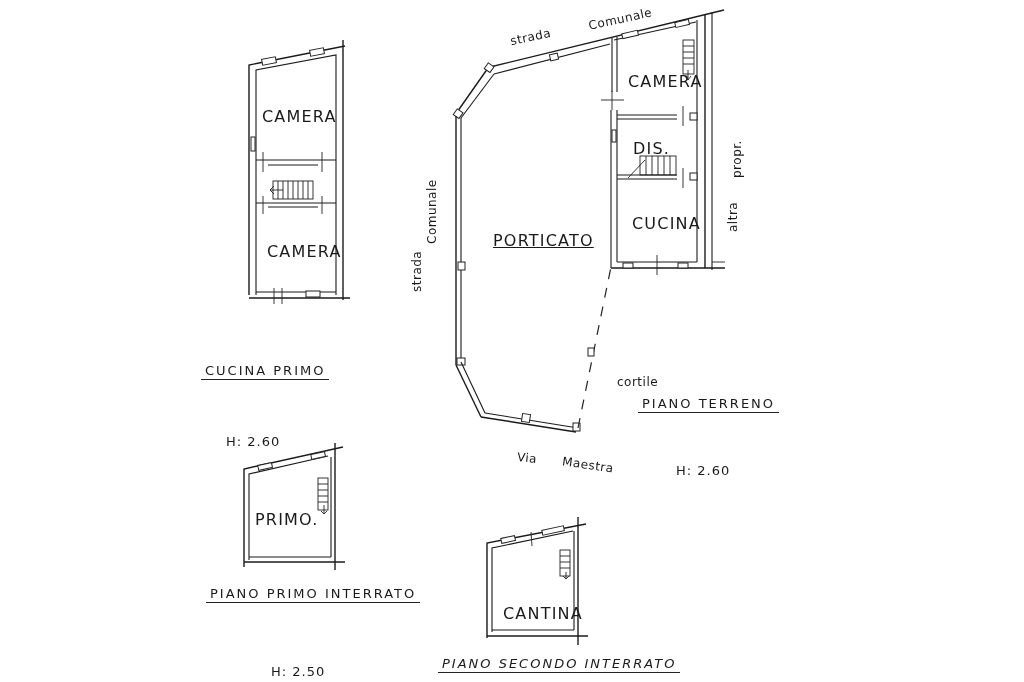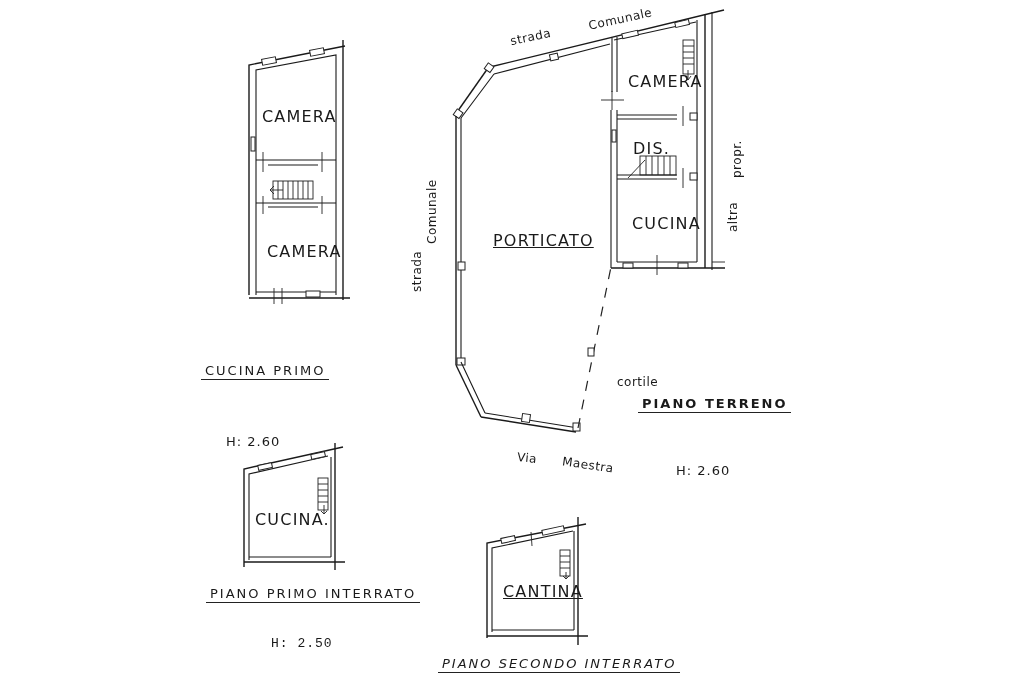--- a/index.html
+++ b/index.html
@@ -180,28 +180,28 @@
 <span class="lbl room" style="left:262px; top:107px;">CAMERA</span>
 <span class="lbl room" style="left:267px; top:242px;">CAMERA</span>
 <span class="lbl title" style="left:201px; top:363px;">CUCINA PRIMO</span>
 <span class="lbl height" style="left:226px; top:386px;">H: 2.60</span>
 
 <span class="lbl room" style="left:628px; top:72px;">CAMERA</span>
 <span class="lbl room" style="left:633px; top:139px;">DIS.</span>
 <span class="lbl room" style="left:632px; top:214px;">CUCINA</span>
 <span class="lbl room" style="left:493px; top:231px;text-decoration:underline;">PORTICATO</span>
 <span class="lbl street" style="left:617px; top:339px; letter-spacing:0.5px;margin-top:36px;">cortile</span>
-<span class="lbl title" style="left:638px; top:396px;font-weight:bold;">PIANO TERRENO</span>
+<span class="lbl title" style="left:638px; top:396px;">PIANO TERRENO</span>
 <span class="lbl height" style="left:676px; top:415px;">H: 2.60</span>
 
-<span class="lbl room" style="left:255px; top:510px;">CUCINA.</span>
+<span class="lbl room" style="left:255px; top:510px;">PRIMO.</span>
 <span class="lbl title" style="left:206px; top:586px;">PIANO PRIMO INTERRATO</span>
-<span class="lbl height" style="left:271px; top:588px;font-family:Liberation Mono, monospace;">H: 2.50</span>
-
-<span class="lbl room" style="left:503px; top:582px;text-decoration:underline;">CANTINA</span>
+<span class="lbl height" style="left:271px; top:616px;">H: 2.50</span>
+
+<span class="lbl room" style="left:503px; top:604px;">CANTINA</span>
 <span class="lbl title" style="left:438px; top:656px;font-style:italic;">PIANO SECONDO INTERRATO</span>
 
 <span class="lbl street" style="left:510px; top:30px; transform:rotate(-12deg);">strada</span>
 <span class="lbl street" style="left:588px; top:12px; transform:rotate(-12deg);">Comunale</span>
 <span class="lbl street" style="left:410px; top:292px; transform:rotate(-90deg); transform-origin:left top;">strada</span>
 <span class="lbl street" style="left:425px; top:244px; transform:rotate(-90deg); transform-origin:left top;">Comunale</span>
 <span class="lbl street" style="left:517px; top:451px; transform:rotate(6deg);">Via</span>
 <span class="lbl street" style="left:562px; top:458px; transform:rotate(8deg);">Maestra</span>
 <span class="lbl street" style="left:726px; top:232px; transform:rotate(-90deg); transform-origin:left top;">altra</span>
 <span class="lbl street" style="left:730px; top:178px; transform:rotate(-90deg); transform-origin:left top;">propr.</span>

